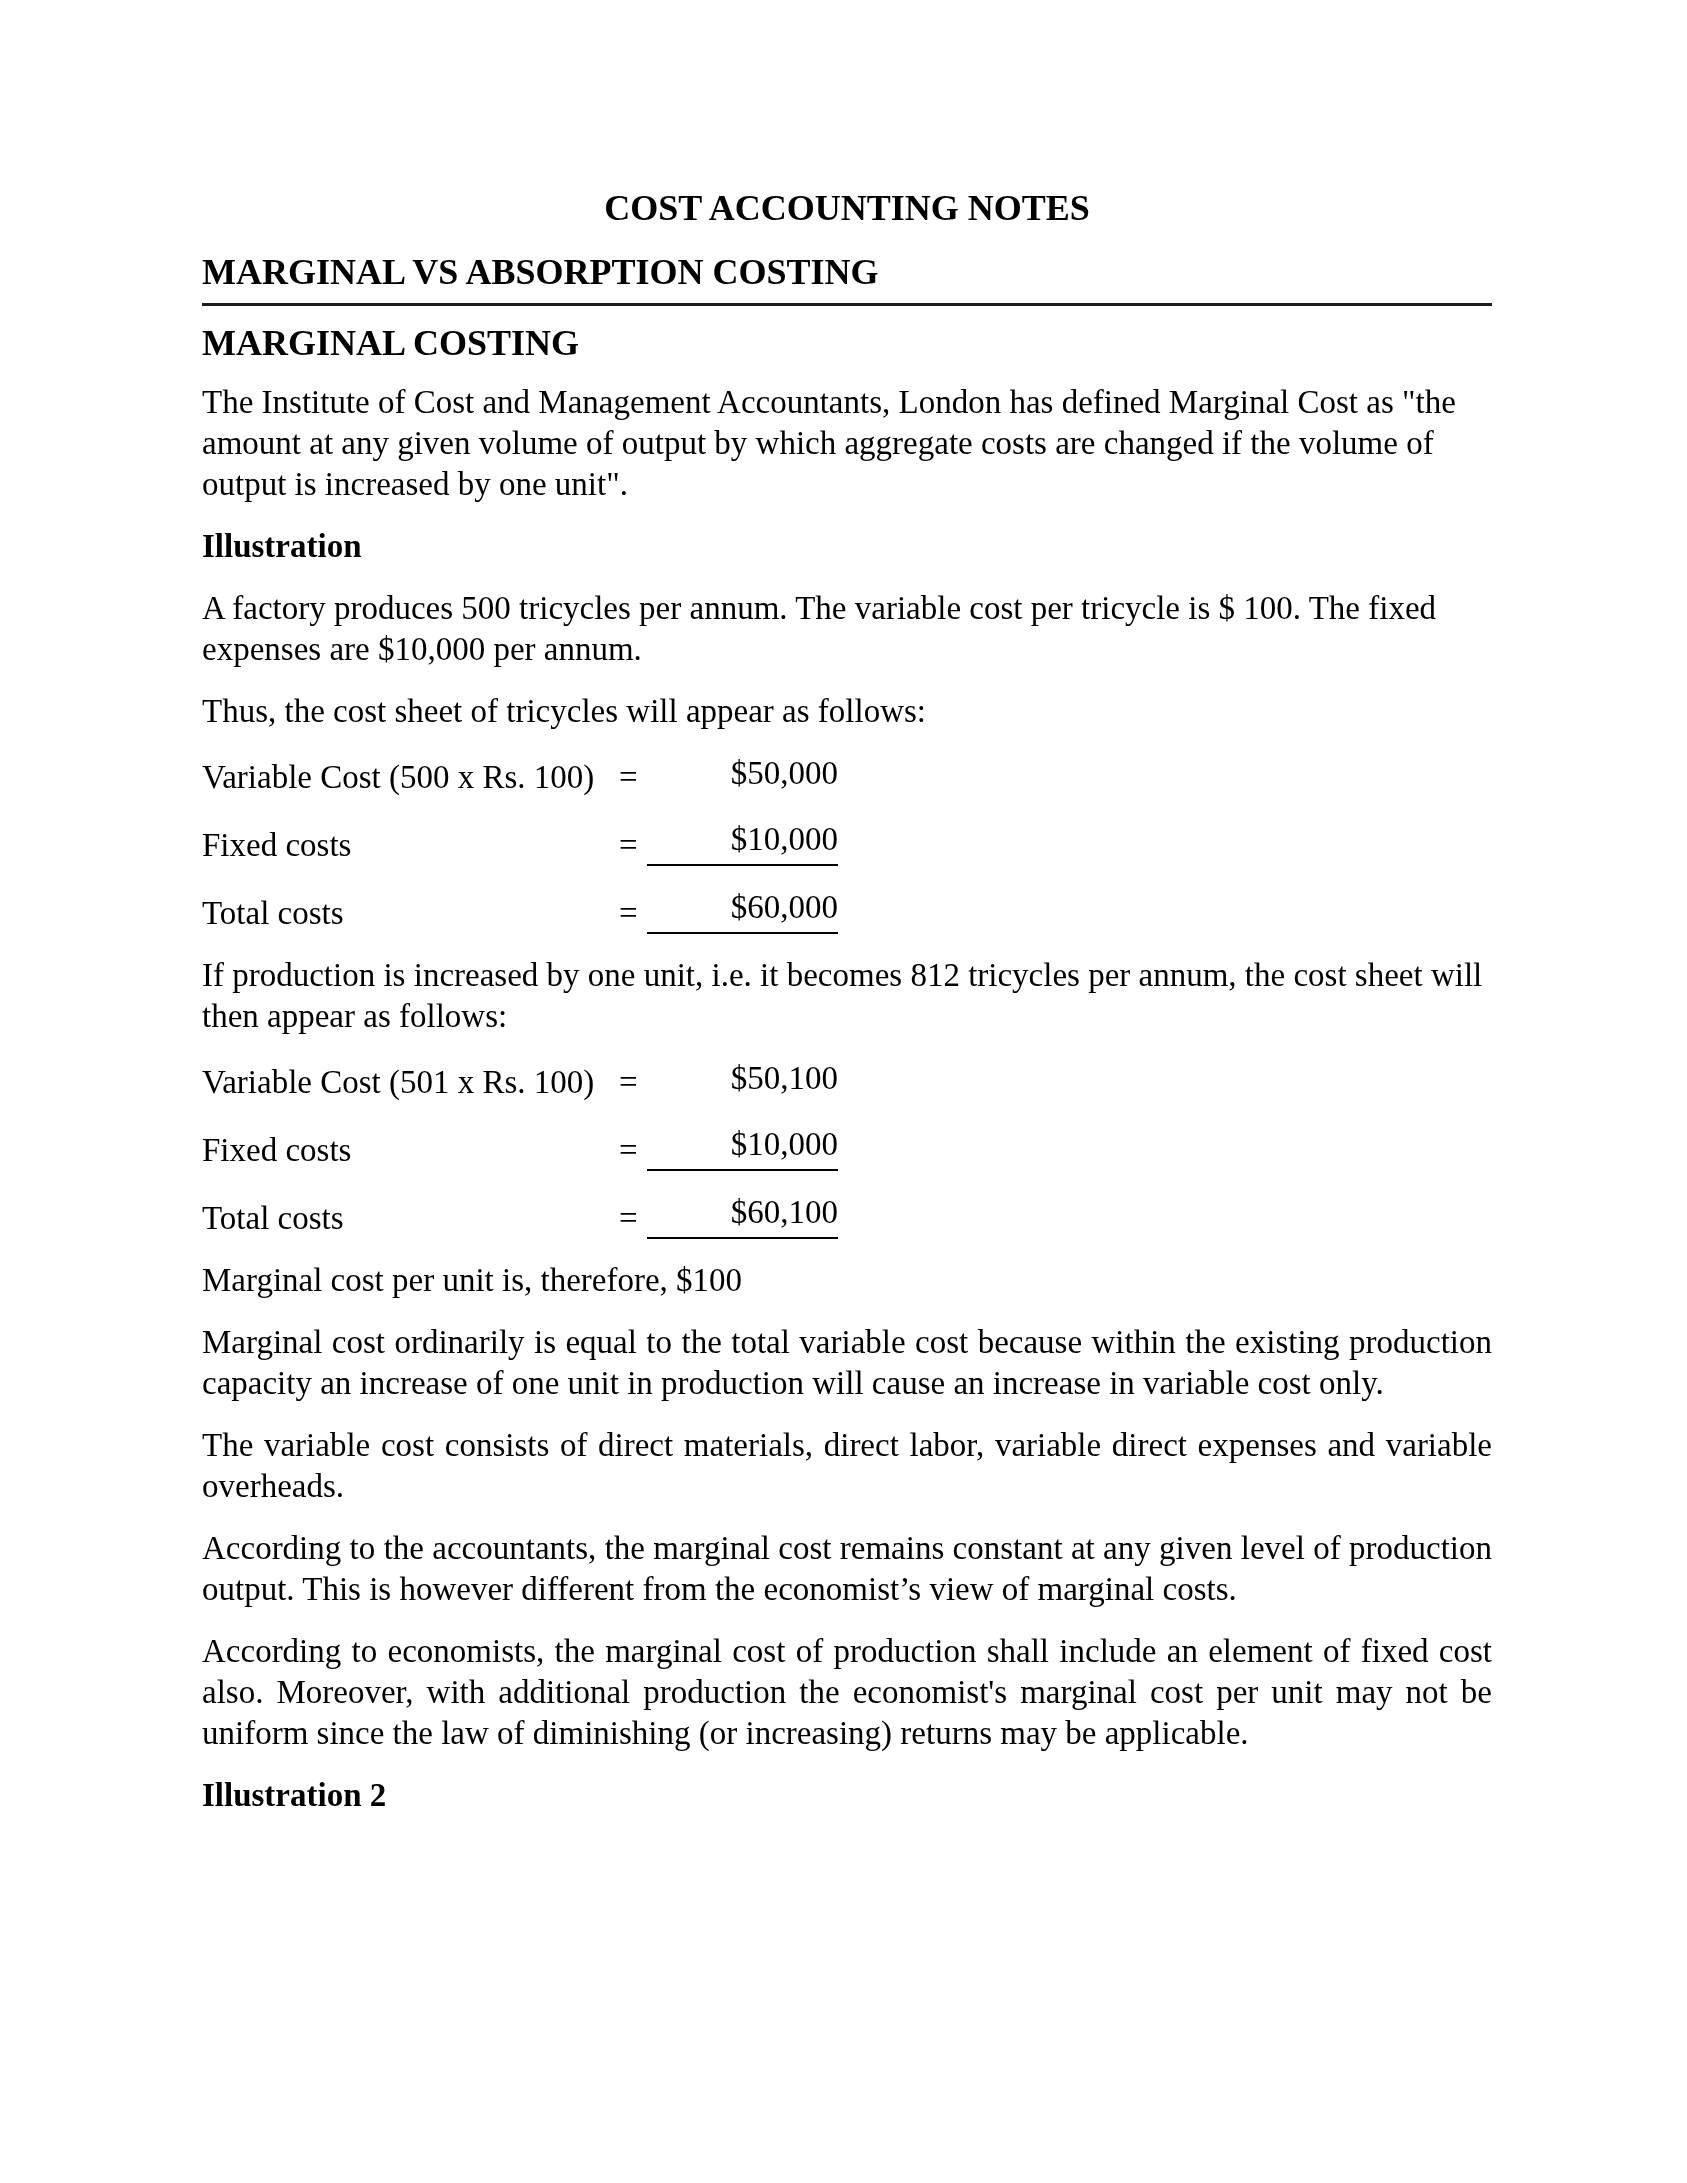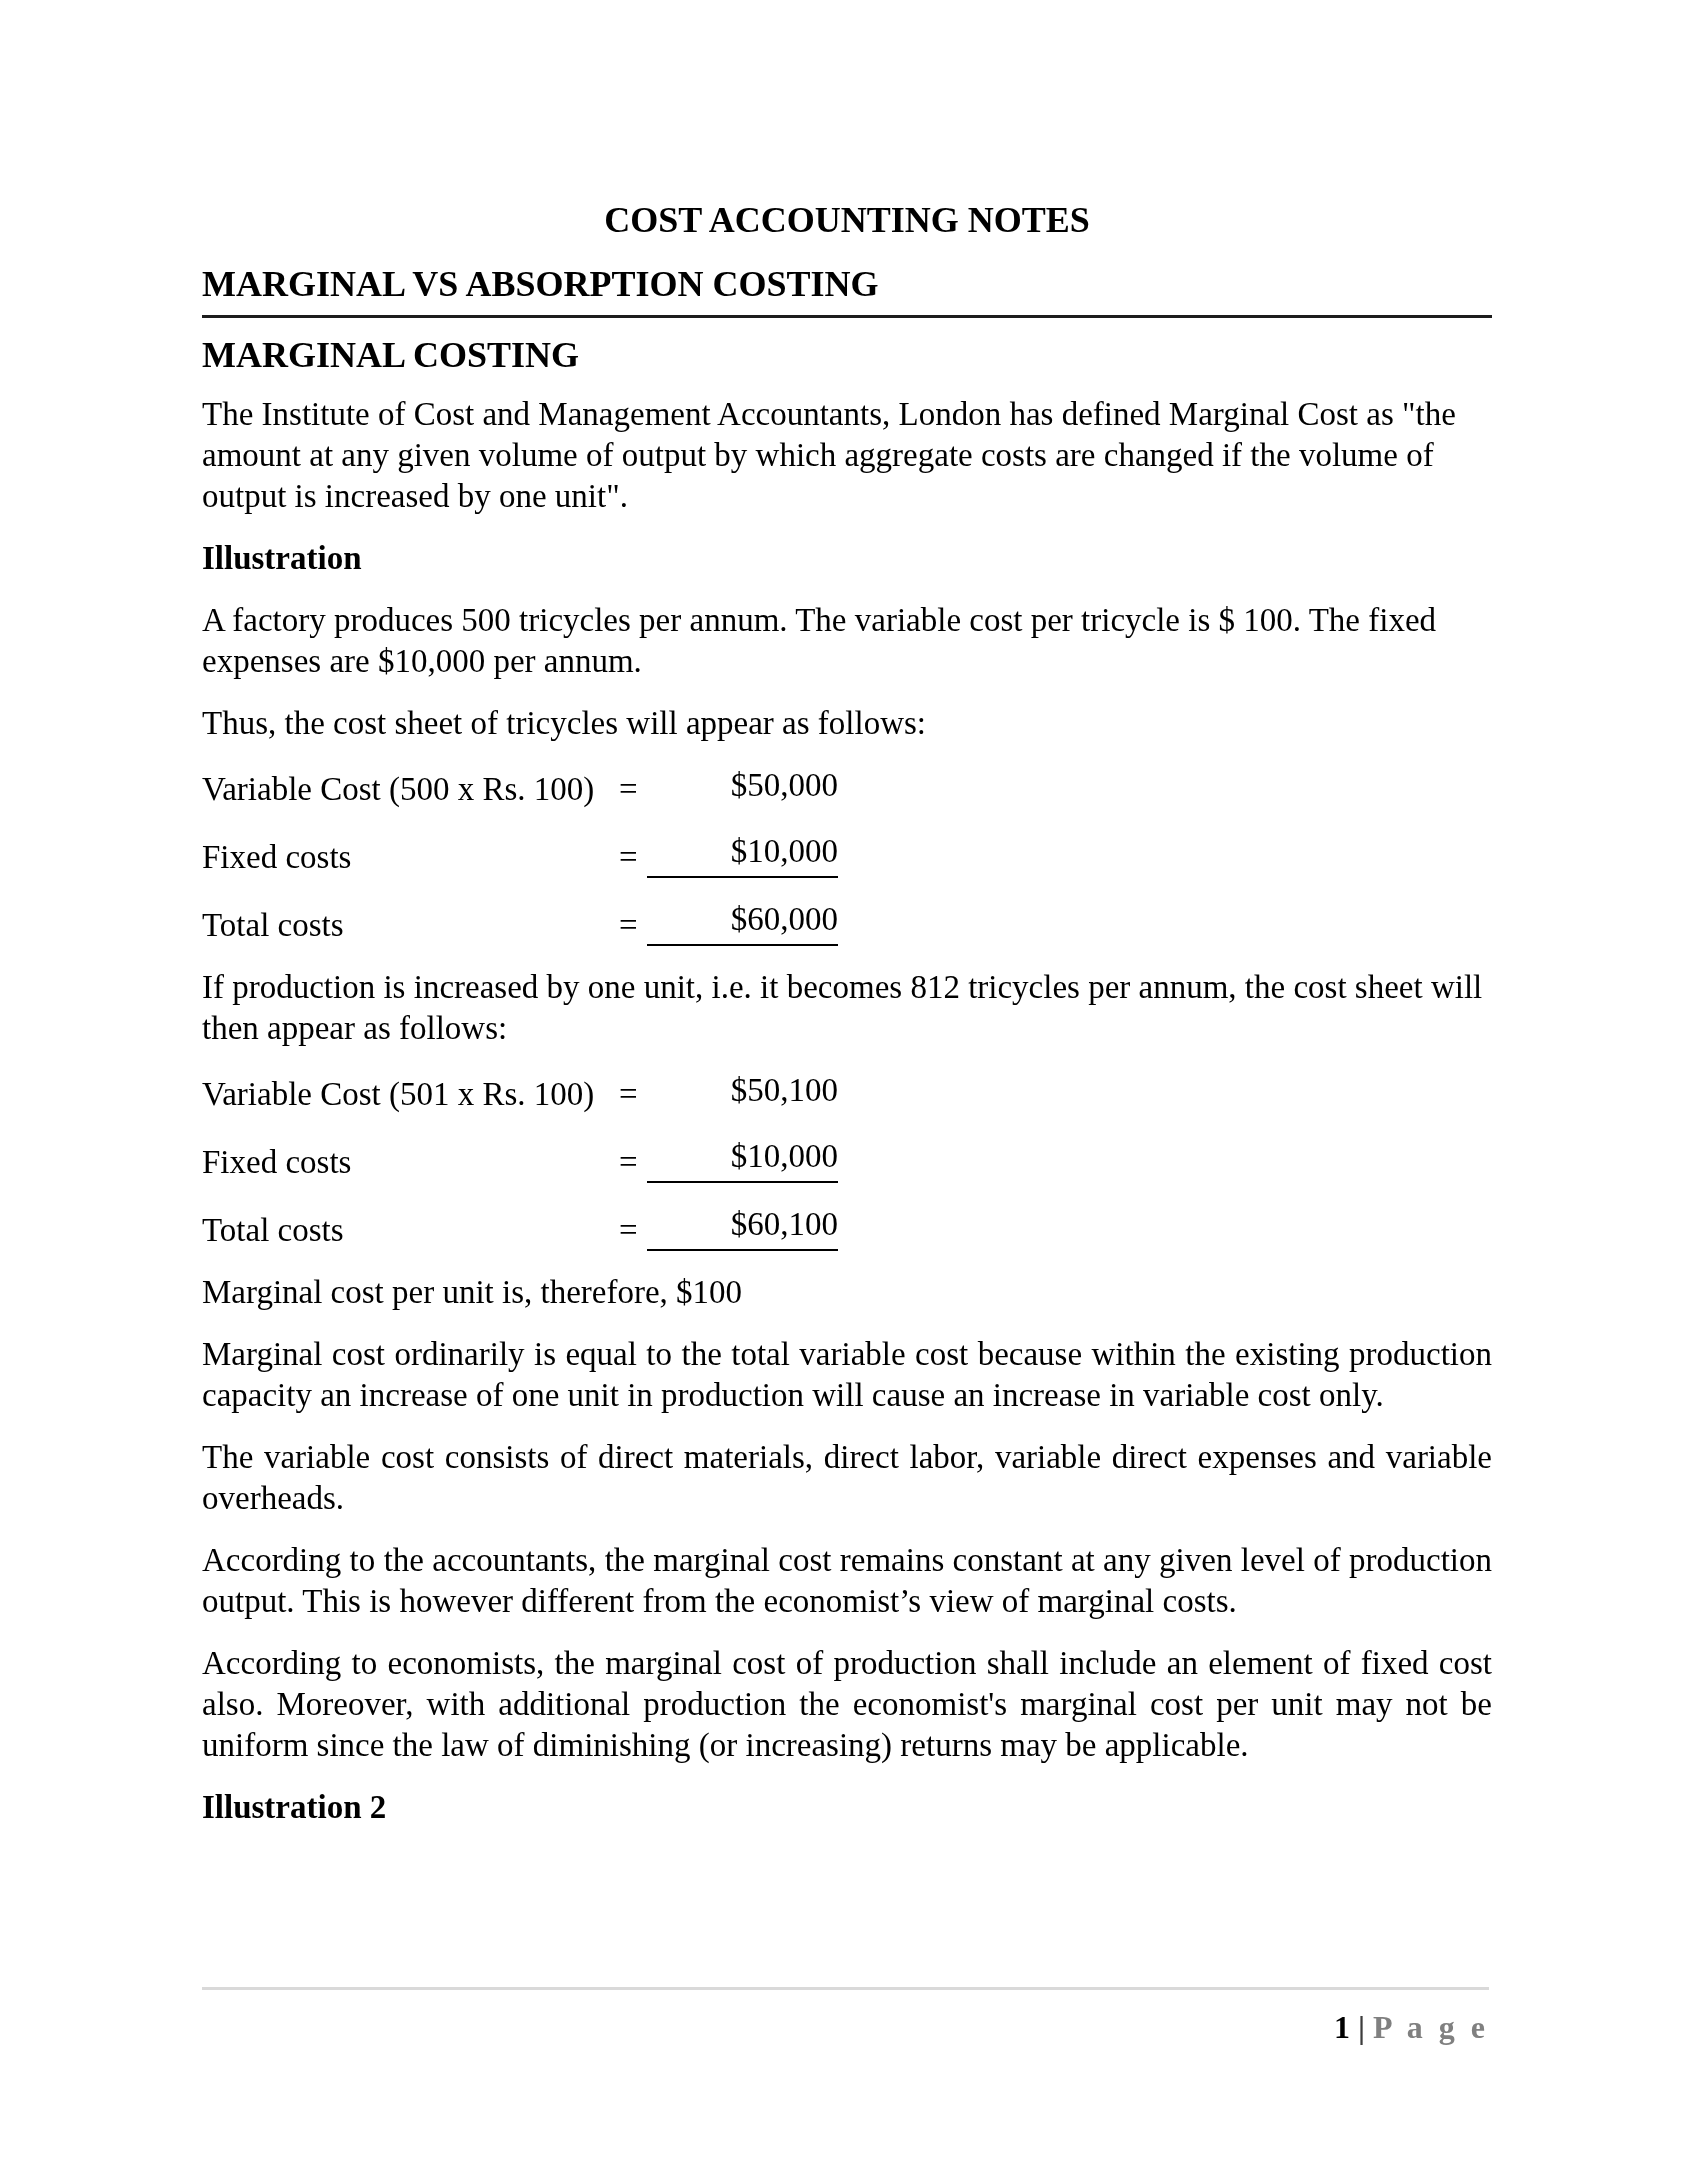--- a/index.html
+++ b/index.html
@@ -12,21 +12,21 @@
     width: 1687px;
     height: 2183px;
     background: #ffffff;
     color: #000000;
     font-family: "Liberation Serif", "DejaVu Serif", serif;
     overflow: hidden;
   }
   .content {
     position: absolute;
     left: 202px;
-    top: 198px;
+    top: 186px;
     width: 1290px;
   }
   .doc-title {
     font-size: 36px;
     font-weight: bold;
     text-align: center;
     line-height: 44px;
     margin: 0 0 20px 0;
   }
   .doc-subtitle-wrap {
@@ -177,17 +177,14 @@
     <p class="body-para justify">The variable cost consists of direct materials, direct labor, variable direct expenses and variable overheads.</p>
 
     <p class="body-para justify">According to the accountants, the marginal cost remains constant at any given level of production output. This is however different from the economist’s view of marginal costs.</p>
 
     <p class="body-para justify">According to economists, the marginal cost of production shall include an element of fixed cost also. Moreover, with additional production the economist's marginal cost per unit may not be uniform since the law of diminishing (or increasing) returns may be applicable.</p>
 
     <div class="illus-heading">Illustration 2</div>
 
   </div>
 
-  <div class="footer">
-    <span class="page-number">1</span><span class="separator">|</span><span class="page-label">P a g e</span>
-  </div>
 </div>
 
 
 </body></html>

